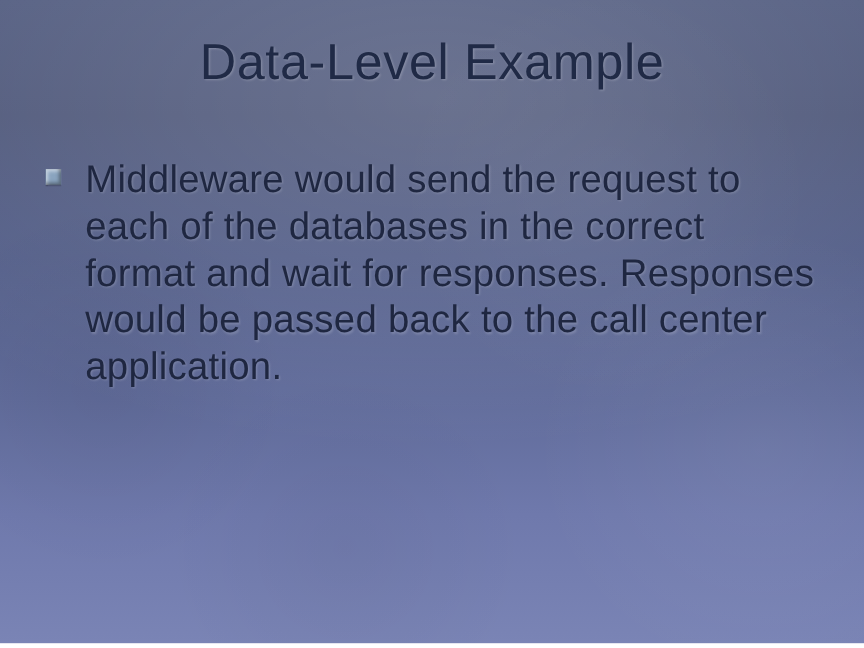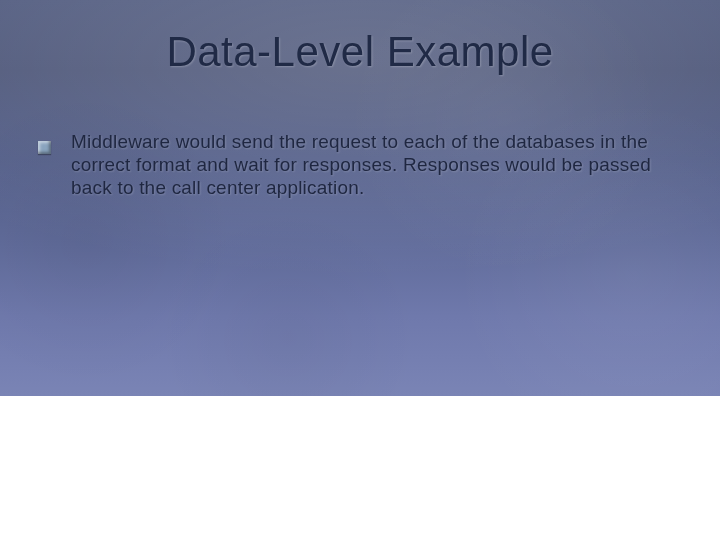--- a/index.html
+++ b/index.html
@@ -4,21 +4,21 @@
 <style>
   html, body {
     margin: 0;
     padding: 0;
     width: 720px;
     height: 540px;
     overflow: hidden;
   }
   .slide {
     width: 720px;
-    height: 396px;
+    height: 536px;
     background:
       radial-gradient(ellipse 140% 100% at 50% 15%, rgba(255,255,255,0.14), rgba(255,255,255,0) 55%),
       linear-gradient(180deg, #555f82 0%, #515a7c 18%, #55608a 40%, #616c9b 62%, #6f79ac 80%, #7a84b5 100%);
     position: relative;
     font-family: Verdana, Tahoma, Geneva, sans-serif;
     color: #212a45;
     box-sizing: border-box;
   }
   
   .slide::before {
@@ -60,21 +60,21 @@
     height: 13px;
     margin-top: 11px;
     margin-right: 20px;
     background: #8aa4bf;
     box-shadow:
       inset -2px -2px 3px rgba(0,0,0,0.35),
       inset 2px 2px 3px rgba(255,255,255,0.5),
       0 1px 1px rgba(0,0,0,0.3);
   }
   .body-text {
-    font-size: 19px;
+    font-size: 32px;
     line-height: 1.22;
     color: #1f2741;
     text-shadow: 1px 1px 2px rgba(255,255,255,0.18);
     letter-spacing: 0.2px;
   }
 </style>
 </head>
 <body>
 
 <div class="slide">

